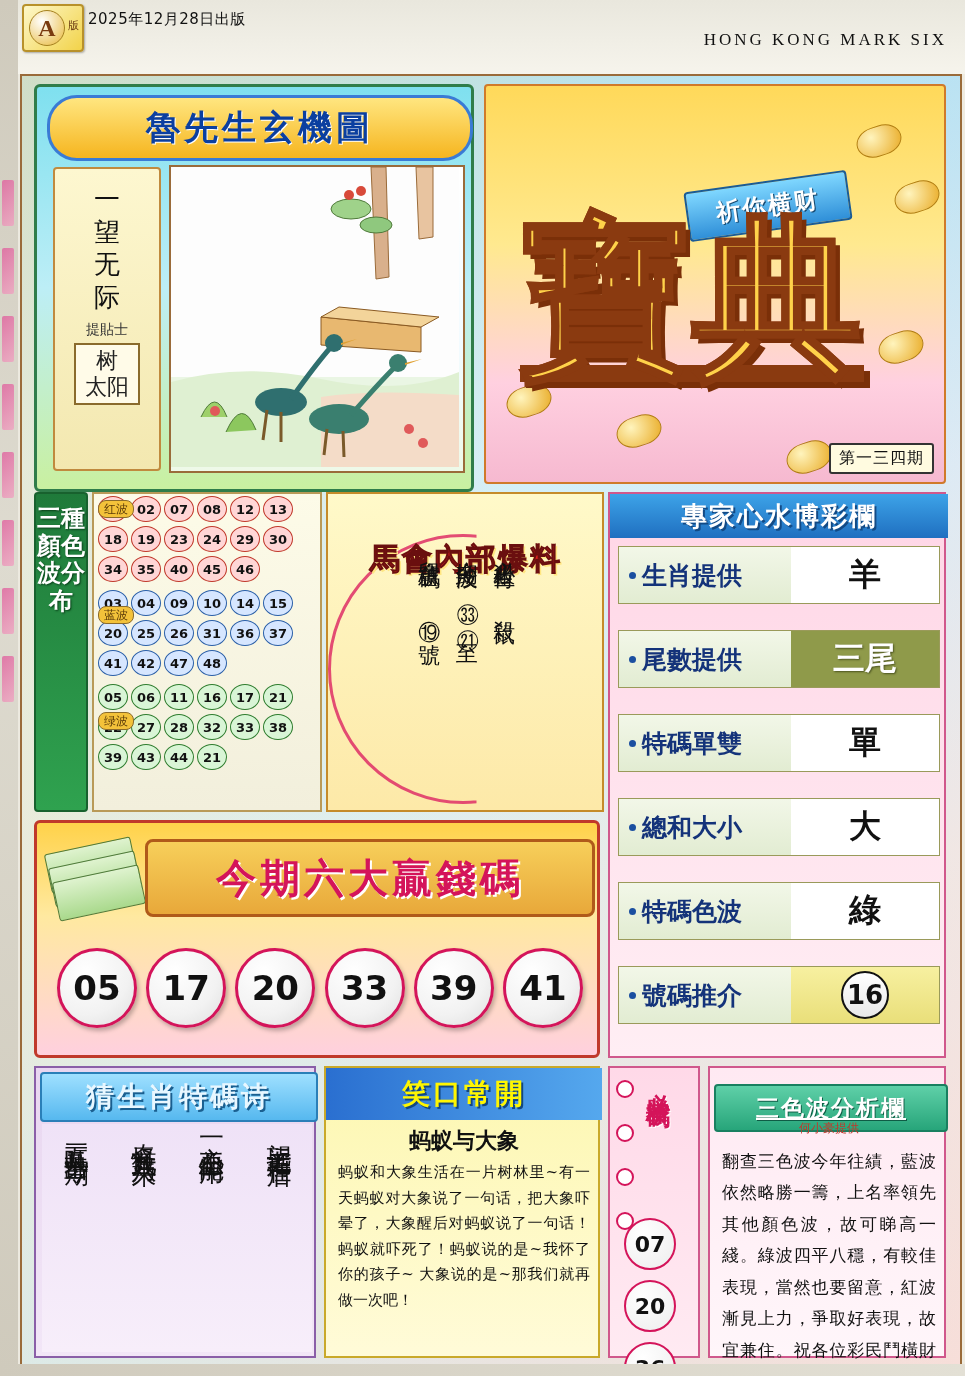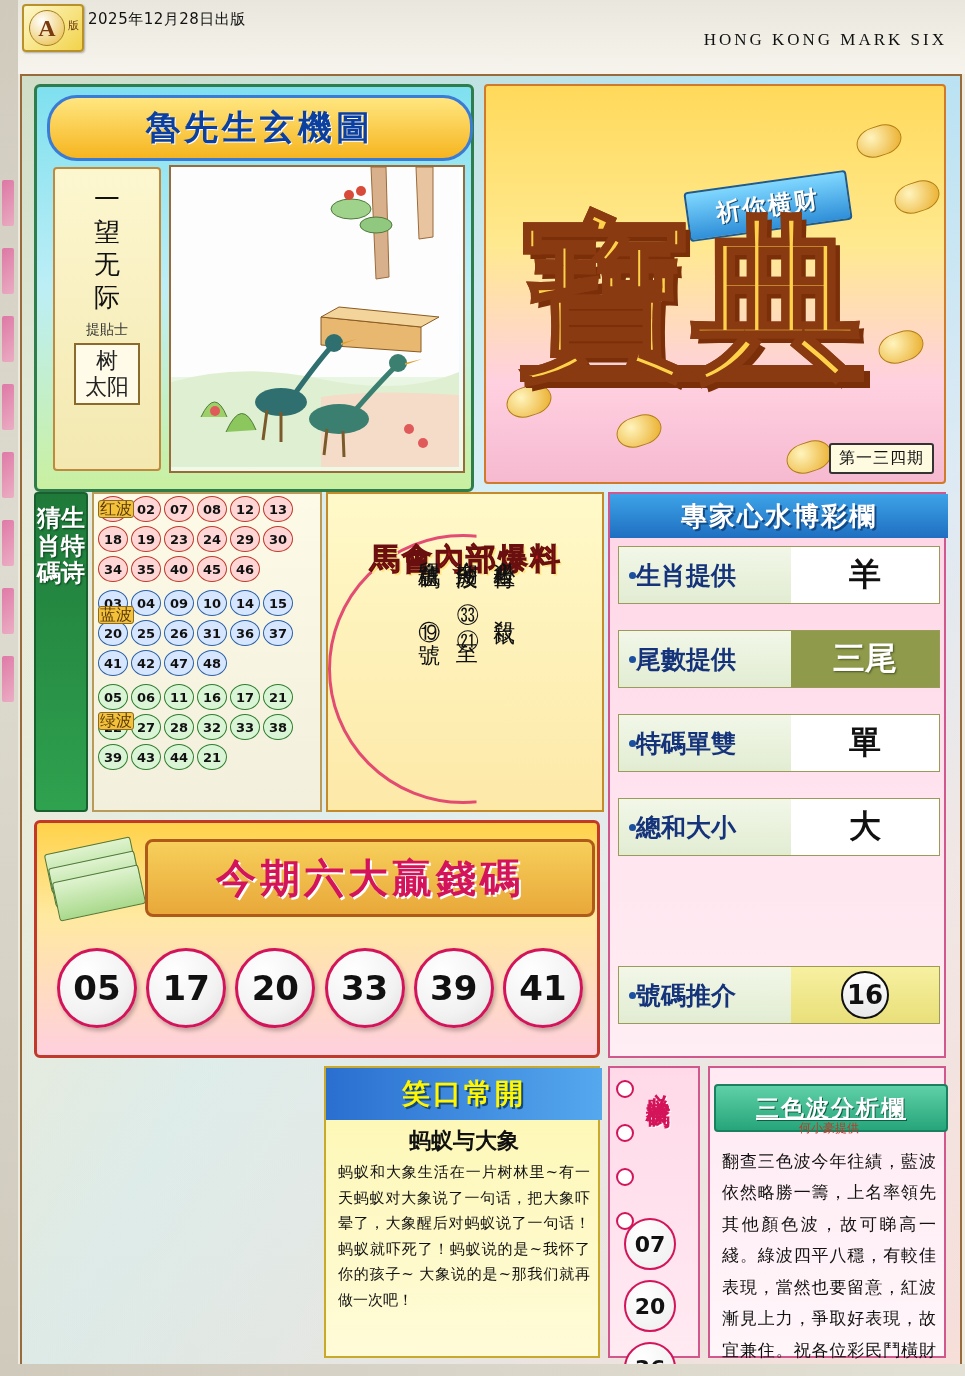--- a/index.html
+++ b/index.html
@@ -181,22 +181,22 @@
     border:1px solid #333;background:#fff;
     font:bold 13px "DejaVu Sans",sans-serif;color:#111;
     display:flex;align-items:center;justify-content:center;
   }
   .ball.red{background:#ffd6d6;border-color:#c0392b;}
   .ball.blue{background:#d6e6ff;border-color:#2a5fa8;}
   .ball.green{background:#d9f5d6;border-color:#2f7d2f;}
   .gsep{height:4px;}
   .gtag{
     position:absolute;left:4px;width:34px;height:16px;
-    background:#f3c23a;border:1px solid #8a6b2c;border-radius:3px;
-    font-size:16px;color:#5a3a08;text-align:center;line-height:16px;
+    background:#f3c23a;border:1px solid #8a6b2c;border-radius:8px;
+    font-size:12px;color:#5a3a08;text-align:center;line-height:16px;
   }
   
   .horse{
     left:304px;top:416px;width:278px;height:320px;
     background:linear-gradient(to bottom,#fff9c9,#fde9a8);
     border:2px solid #c58b2a;
   }
   .horse-title{
     position:absolute;left:4px;top:4px;width:268px;height:42px;
     font-family:"DejaVu Serif","Liberation Serif",serif;
@@ -232,21 +232,21 @@
     display:flex;align-items:center;justify-content:center;
     font-family:"DejaVu Serif","Liberation Serif",serif;
     font-size:26px;font-weight:bold;color:#fff;letter-spacing:2px;
     text-shadow:2px 2px 0 #134a85;
   }
   .exrow{
     position:absolute;left:8px;width:322px;height:58px;display:flex;
     border:1px solid #9a9a5a;box-sizing:border-box;
   }
   .exlab{
-    width:172px;display:flex;align-items:center;padding-left:10px;
+    width:172px;display:flex;align-items:center;gap:6px;padding-left:10px;
     font-family:"DejaVu Serif","Liberation Serif",serif;
     font-size:25px;font-weight:bold;color:#14337a;
     background:linear-gradient(to bottom,#f2f7e8,#e2ecd2);
     box-sizing:border-box;
   }
   .exlab .dot{width:7px;height:7px;border-radius:50%;background:#1b4fa0;flex:0 0 auto;}
   .exval{
     flex:1;display:flex;align-items:center;justify-content:center;
     font-family:"DejaVu Serif","Liberation Serif",serif;
     font-size:32px;font-weight:bold;color:#111;background:#fff;
@@ -489,21 +489,21 @@
       <div class="gold" style="left:408px;top:96px;"></div>
       <div class="gold" style="left:392px;top:246px;"></div>
       <div class="gold" style="left:20px;top:300px;"></div>
       <div class="gold" style="left:130px;top:330px;"></div>
       <div class="gold" style="left:300px;top:356px;"></div>
       <div class="ribbon">祈你横财</div>
       <div class="ch2">寶典</div>
       <div class="issue">第一三四期</div>
     </div>
 
-    <div class="panel wavelabel">猜生肖特碼诗</div>
+    <div class="panel wavelabel">三種顏色波分布</div>
 
     <div class="panel grid">
       <div id="grid-root">
           <div class="gridrow">
             <div class="ball red">01</div>
             <div class="ball red">02</div>
             <div class="ball red">07</div>
             <div class="ball red">08</div>
             <div class="ball red">12</div>
             <div class="ball red">13</div>
@@ -618,20 +618,27 @@
             <span>特碼單雙</span>
           </div>
           <div class="exval">單</div>
         </div>
         <div class="exrow" style="top: 304px;">
           <div class="exlab">
             <span class="dot"></span>
             <span>總和大小</span>
           </div>
           <div class="exval">大</div>
+        </div>
+        <div class="exrow" style="top: 388px;">
+          <div class="exlab">
+            <span class="dot"></span>
+            <span>特碼色波</span>
+          </div>
+          <div class="exval">綠</div>
         </div>
         <div class="exrow" style="top: 472px;">
           <div class="exlab">
             <span class="dot"></span>
             <span>號碼推介</span>
           </div>
           <div class="exval yellowbg">
             <div class="exball">16</div>
           </div>
         </div>
@@ -647,20 +654,29 @@
       <div class="winnums" id="win-root">
           <div class="winball">05</div>
           <div class="winball">17</div>
           <div class="winball">20</div>
           <div class="winball">33</div>
           <div class="winball">39</div>
           <div class="winball">41</div>
         </div>
     </div>
 
+    <div class="panel zodiac">
+      <div class="zodiac-head">猜生肖特碼诗</div>
+      <div class="zodiac-body">
+        <div class="zcol">望远七前二在后</div>
+        <div class="zcol">一心总不能二用</div>
+        <div class="zcol">奇怪九数与八来</div>
+        <div class="zcol">三五旺势出今期</div>
+      </div>
+    </div>
 
     <div class="panel joke">
       <div class="joke-head">笑口常開</div>
       <div class="joke-sub">蚂蚁与大象</div>
       <div class="joke-text">蚂蚁和大象生活在一片树林里~有一天蚂蚁对大象说了一句话，把大象吓晕了，大象醒后对蚂蚁说了一句话！蚂蚁就吓死了！蚂蚁说的是~我怀了你的孩子~ 大象说的是~那我们就再做一次吧！</div>
     </div>
 
     <div class="panel mustwin">
       <div class="mw-deco">
           <i></i>

